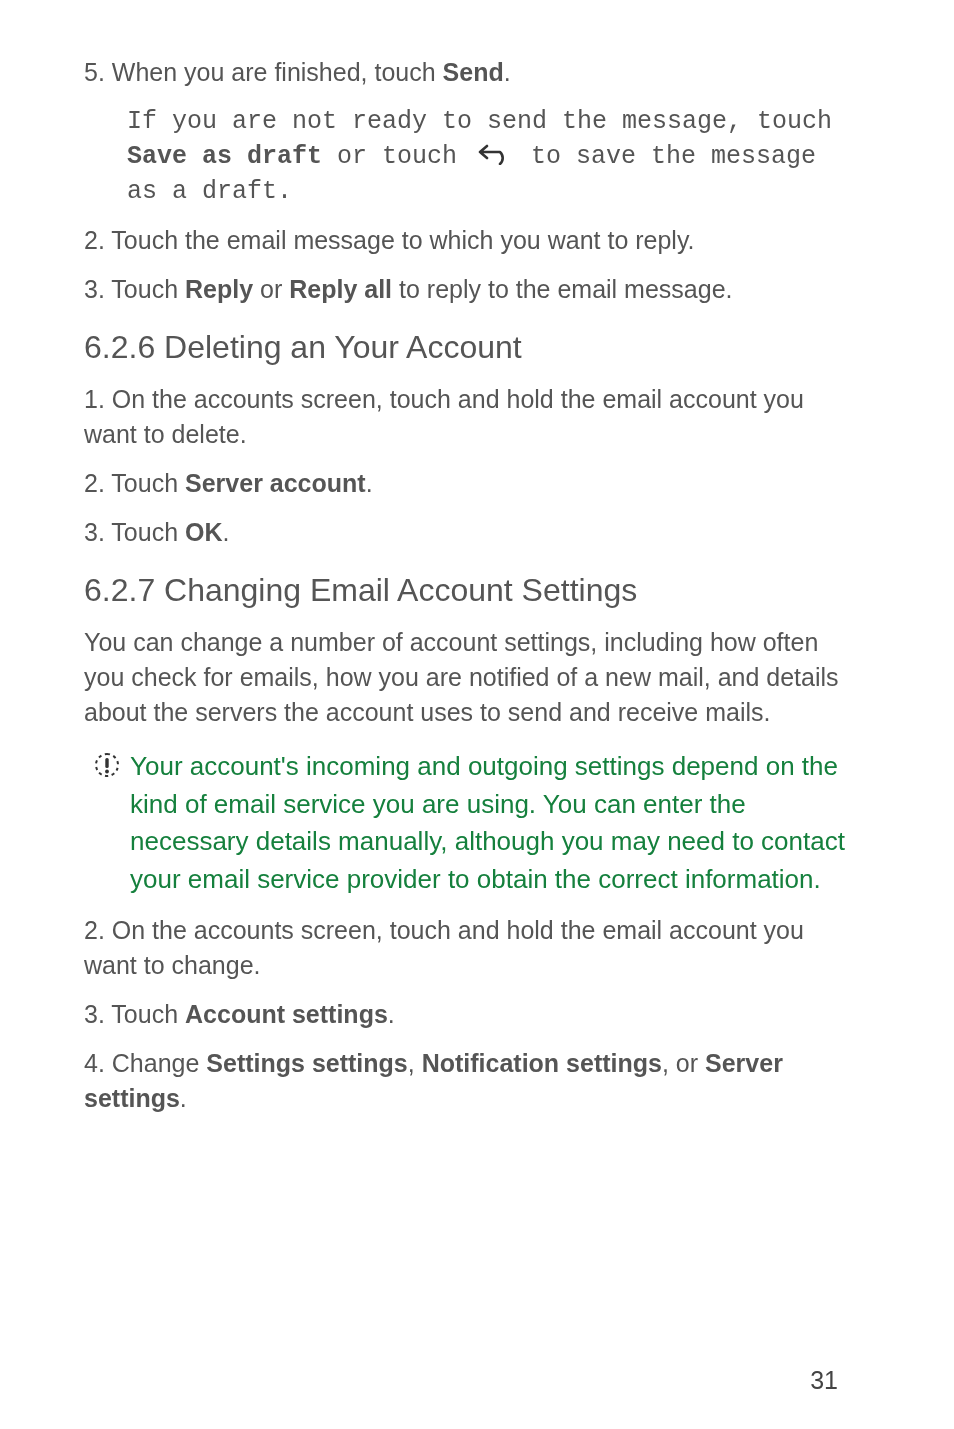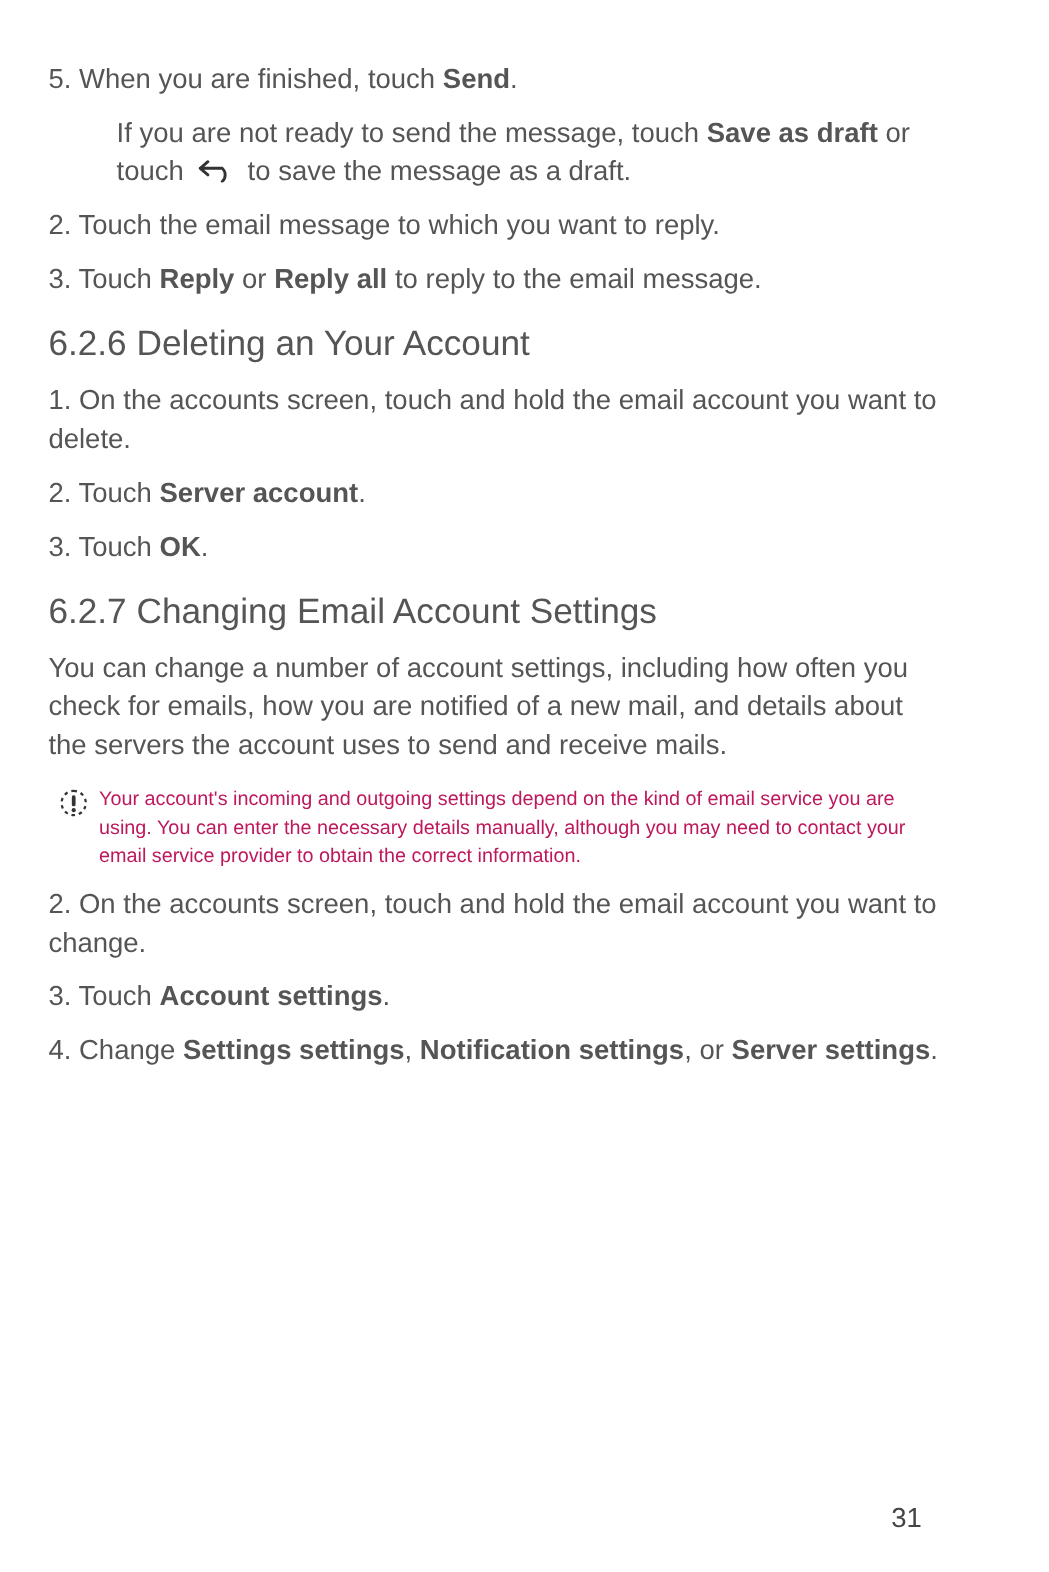--- a/index.html
+++ b/index.html
@@ -5,56 +5,57 @@
   html, body {
     margin: 0;
     padding: 0;
     width: 954px;
     background: #fff;
     font-family: Arial, Helvetica, sans-serif;
     color: #333;
   }
   .page {
     box-sizing: border-box;
-    padding: 55px 100px 30px 44px;
+    padding: 55px 100px 30px 84px;
     width: 954px;
     min-height: 1429px;
     position: relative;
   }
   .body-text {
     font-size: 25px;
     line-height: 1.4;
     color: #555;
     margin: 0 0 14px 0;
   }
   .h2 {
     font-size: 32px;
     color: #555;
     margin: 22px 0 16px 0;
     font-weight: normal;
   }
   .sub-indent {
-    margin-left: 62px;
+    margin-left: 43px;
+    font-family: Liberation Mono, monospace;
   }
   .note-block {
     display: flex;
     align-items: flex-start;
     margin: 18px 0 14px 0;
   }
   .note-icon-slot {
     flex: 0 0 46px;
     display: flex;
     justify-content: center;
     padding-top: 4px;
   }
   .note-text {
     flex: 1;
-    font-size: 18px;
+    font-size: 26px;
     line-height: 1.45;
-    color: #be185d;
+    color: #15803d;
   }
   .b { font-weight: bold; }
   .icon-inline {
     display: inline-flex;
     vertical-align: middle;
     margin: 0 6px;
     position: relative;
     top: -2px;
   }
   .page-number {

